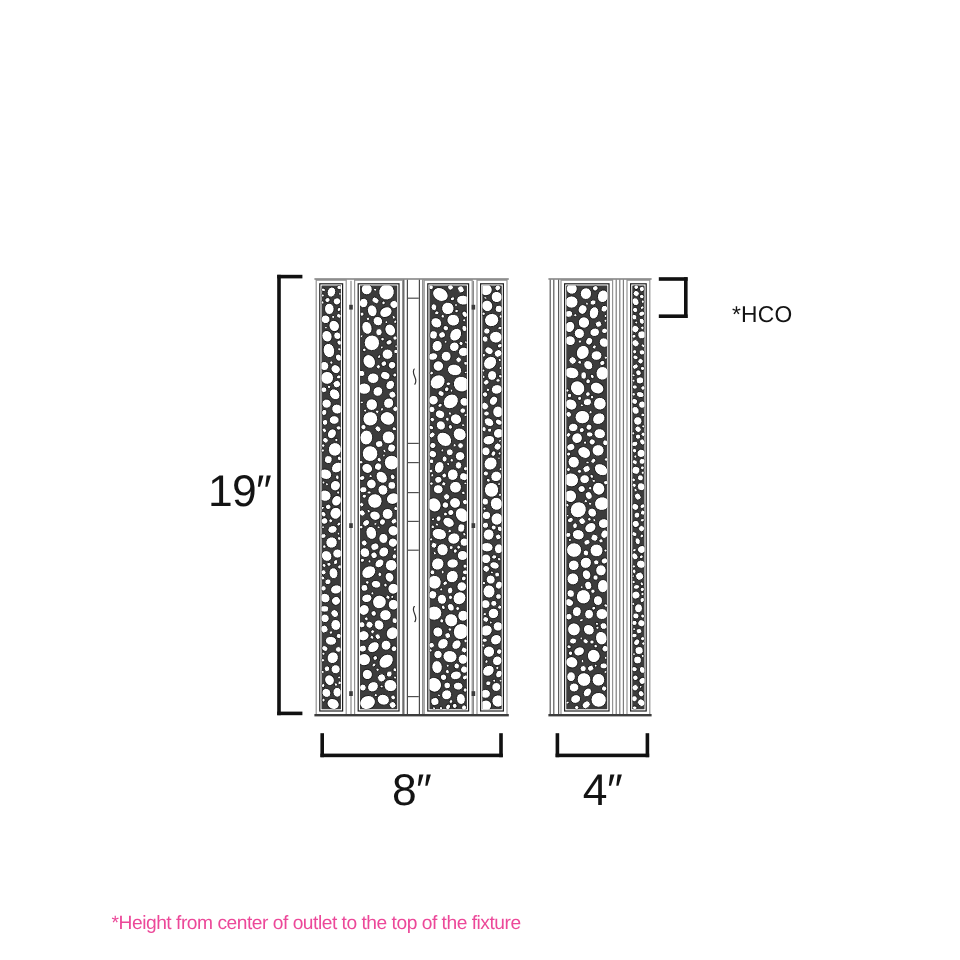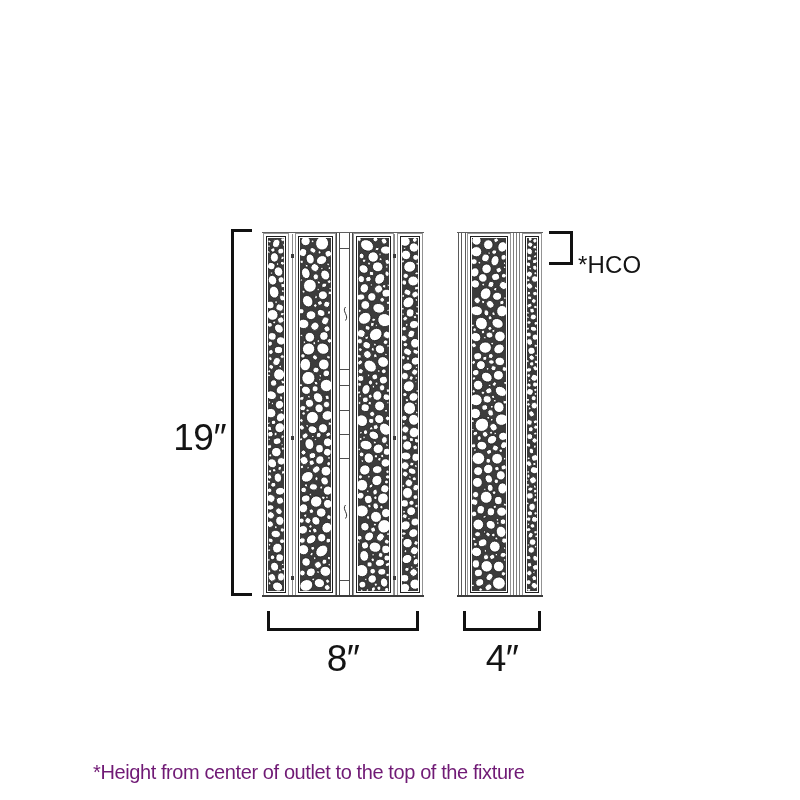--- a/index.html
+++ b/index.html
@@ -58,28 +58,28 @@
   
   .dim-line { position: absolute; background: #111111; }
   .dim-label {
     position: absolute;
     color: #141414;
     font-size: 37px;
     letter-spacing: -0.5px;
     white-space: nowrap;
     line-height: 1;
   }
-  .dim-label.small { font-size: 24px; letter-spacing: 0.2px; }
+  .dim-label.small { font-size: 19px; letter-spacing: 0.2px; margin-left: 32px; }
 
   #footnote {
     position: absolute;
     left: 93px; top: 761px;
-    font-size: 20px;
+    font-size: 16px;
     letter-spacing: -0.4px;
-    color: #701a75;
+    color: #ec4899;
     white-space: nowrap;
   }
 </style>
 </head>
 <body>
 
 <div id="canvas">
 
   <div id="front-fixture" class="fixture">
     <div class="panel" style="left:0; width:26px;">
@@ -993,21 +993,21 @@
       </div>
     </div>
 
     <div class="rail-top"></div>
     <div class="rail-bottom"></div>
   </div>
 
   <div class="dim-line" style="left:231px; top:229px; width:3px; height:367px;"></div>
   <div class="dim-line" style="left:231px; top:229px; width:21px; height:3px;"></div>
   <div class="dim-line" style="left:231px; top:593px; width:21px; height:3px;"></div>
-  <div class="dim-label" style="left:138px; top:391px; width:88px; text-align:right;margin-top:28px;">19″</div>
+  <div class="dim-label" style="left:138px; top:391px; width:88px; text-align:right;">19″</div>
 
   <div class="dim-line" style="left:267px; top:628px; width:152px; height:3px;"></div>
   <div class="dim-line" style="left:267px; top:611px; width:3px; height:20px;"></div>
   <div class="dim-line" style="left:416px; top:611px; width:3px; height:20px;"></div>
   <div class="dim-label" style="left:293px; top:640px; width:100px; text-align:center;">8″</div>
 
   <div class="dim-line" style="left:463px; top:628px; width:78px; height:3px;"></div>
   <div class="dim-line" style="left:463px; top:611px; width:3px; height:20px;"></div>
   <div class="dim-line" style="left:538px; top:611px; width:3px; height:20px;"></div>
   <div class="dim-label" style="left:452px; top:640px; width:100px; text-align:center;">4″</div>

